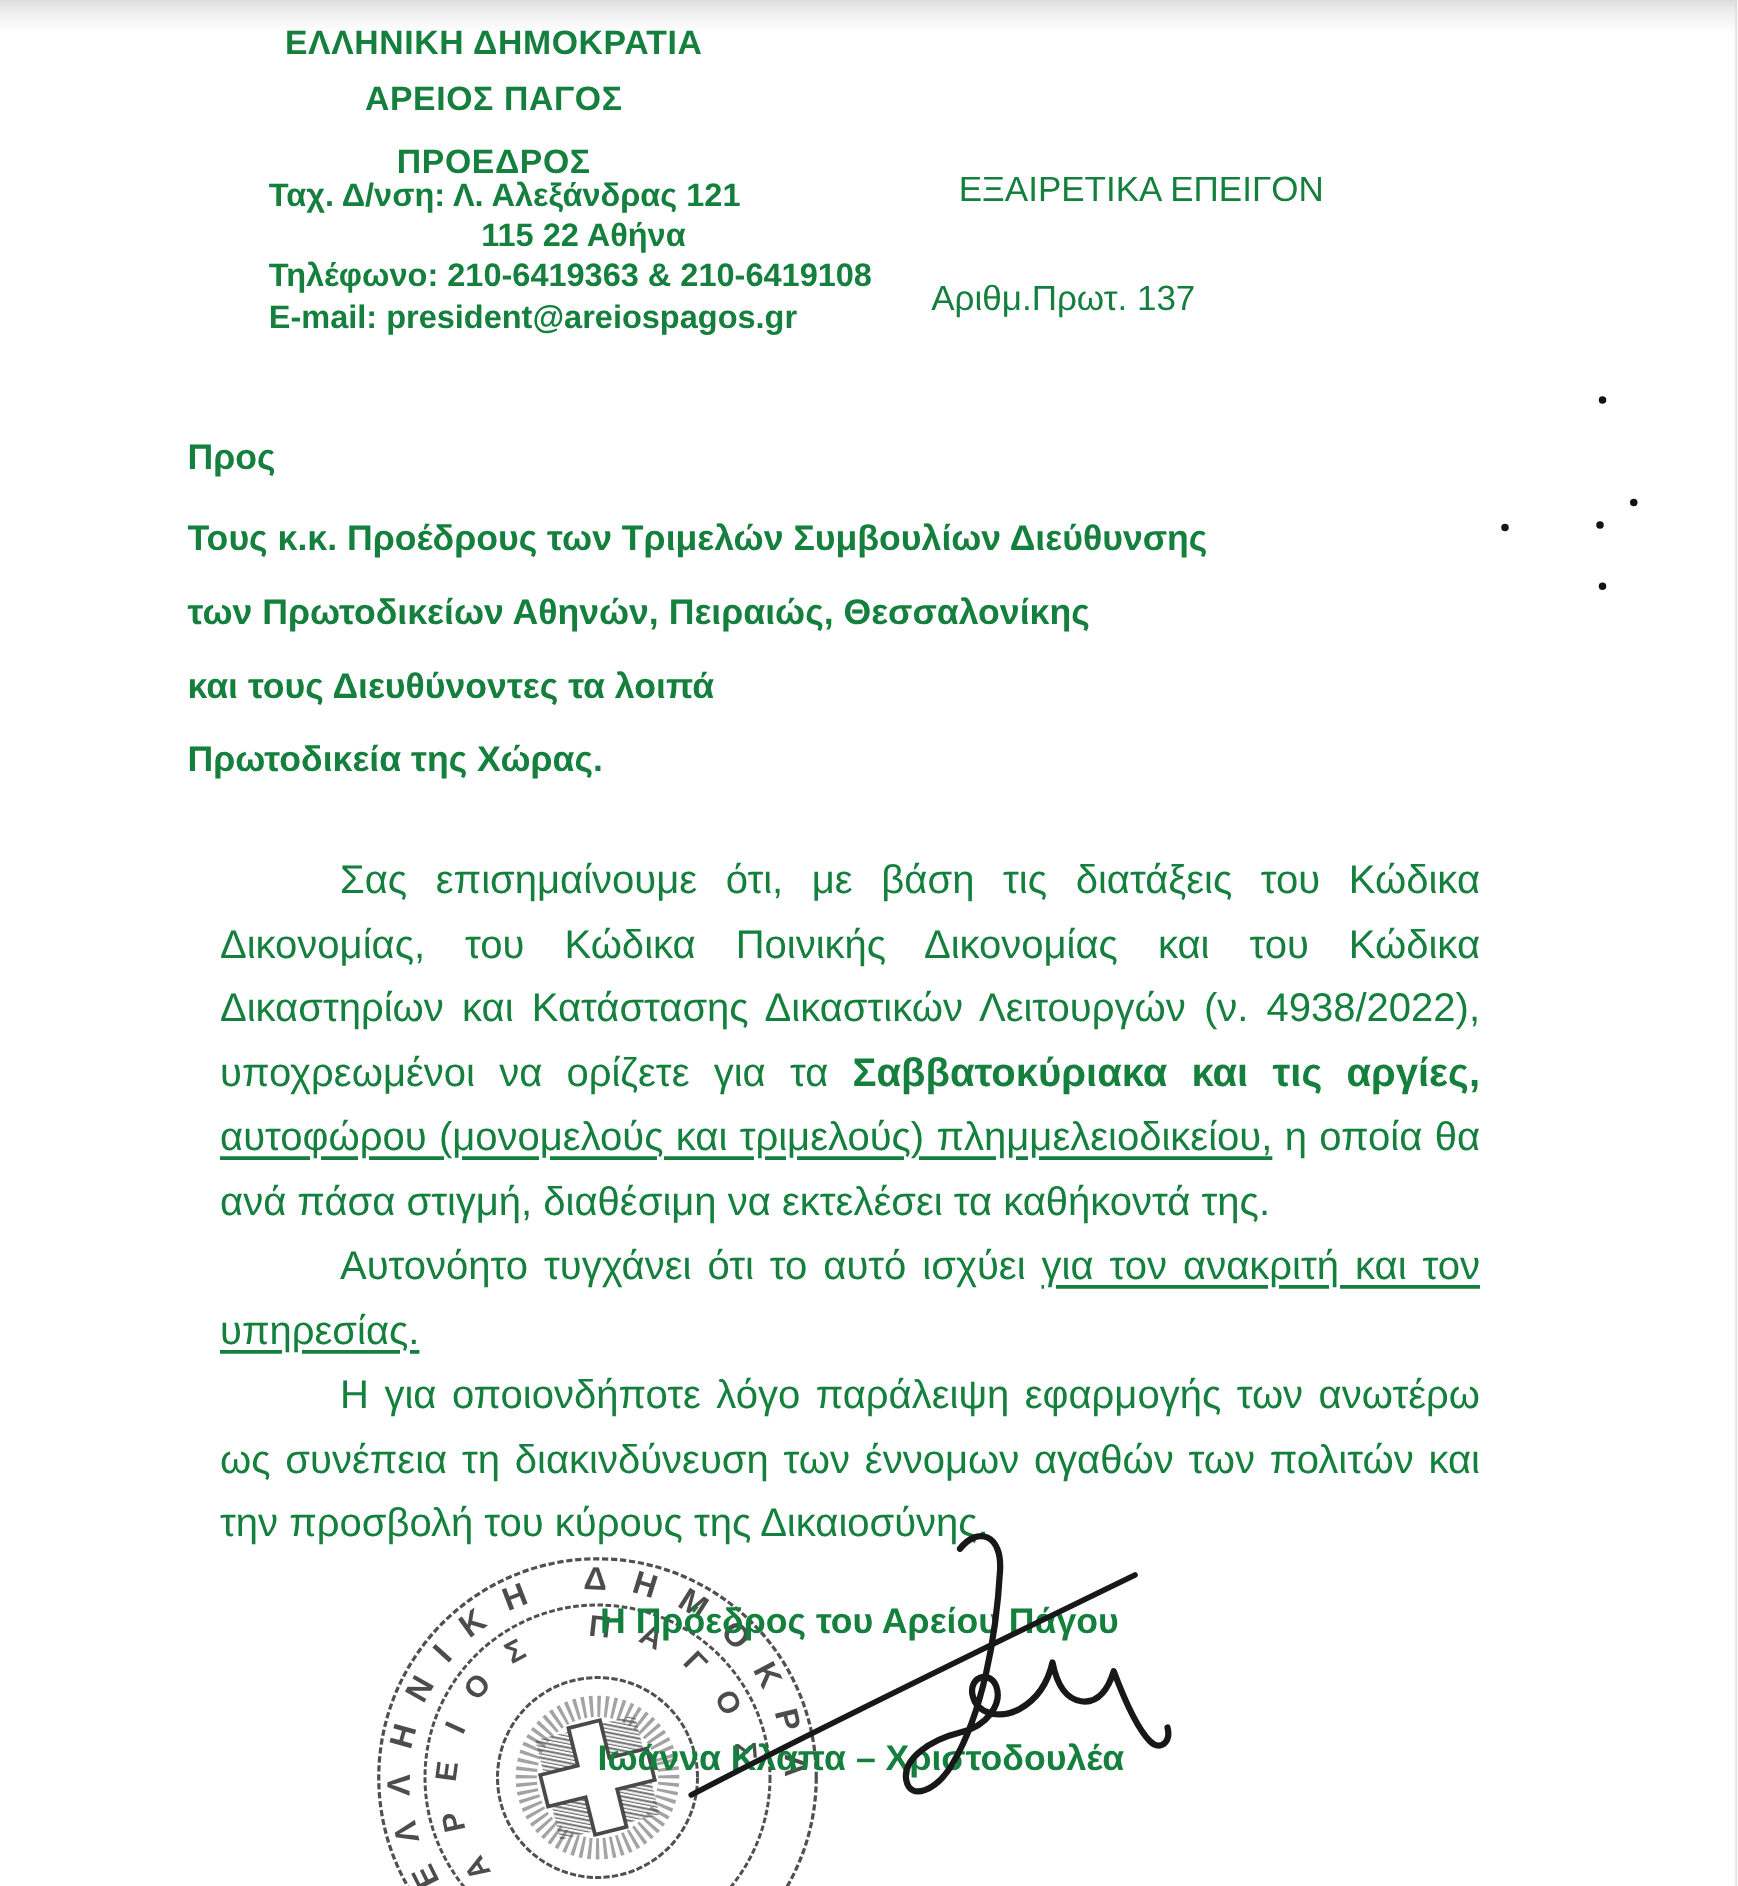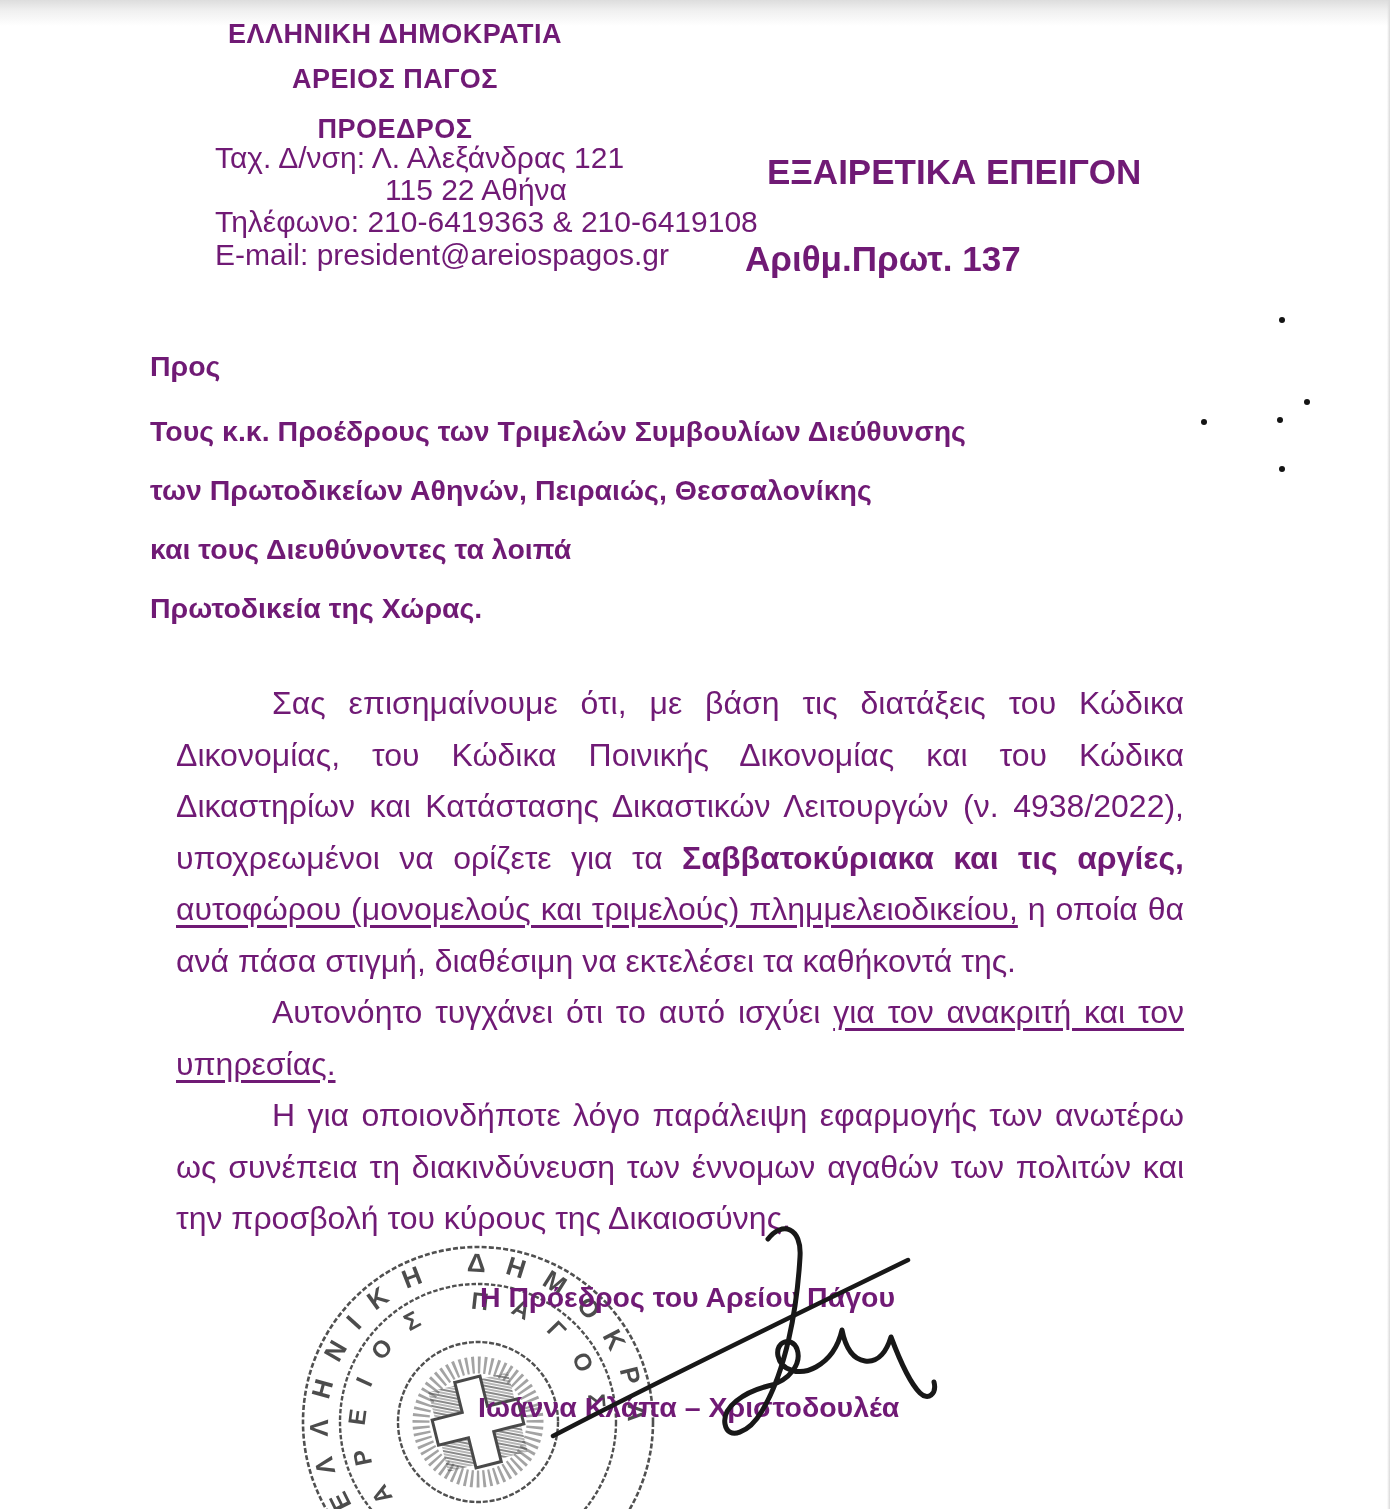--- a/index.html
+++ b/index.html
@@ -1,38 +1,38 @@
 <!DOCTYPE html>
 <html lang="el"><head>
 <meta charset="utf-8">
 <style>
   html,body { margin:0; padding:0; background:#ffffff; }
   .page {
     position:relative; width:1390px; height:1509px;
     background:#ffffff; overflow:hidden;
     font-family:"Liberation Sans", sans-serif;
-    color:#701a75;
+    color:#15803d;
   }
   .top-shadow {
     position:absolute; left:0; top:0; width:100%; height:26px;
     background:linear-gradient(to bottom, #d7d7d7 0%, #ededed 40%, #ffffff 100%);
     opacity:.85; pointer-events:none;
   }
   .right-edge {
     position:absolute; right:0; top:0; width:3px; height:100%;
     background:linear-gradient(to left, #d9d9d9, rgba(255,255,255,0));
     pointer-events:none;
   }
   .abs { position:absolute; white-space:nowrap; }
   .b { font-weight:bold; }
   
   .hdr-center { text-align:center; width:370px; left:210px; font-size:27px; font-weight:bold; letter-spacing:.5px; }
-  .hdr-plain  { left:215px; font-size:30px; }
+  .hdr-plain  { left:215px; font-size:26px;font-weight:bold; }
   
-  .hdr-right  { left:745px; font-size:35px; font-weight:bold;margin-top:16px; }
+  .hdr-right  { left:745px; font-size:28px; font-weight:normal; }
   
   .recipient {
     position:absolute; left:150px; top:336px; width:1140px;
     text-align:left; font-weight:bold; font-size:28.5px;
   }
   .recipient .to { line-height:60px; margin-bottom:6px; }
   .recipient .rline { line-height:59px; }
   
   .bodytext {
     position:absolute; left:176px; top:678px; width:1008px;

